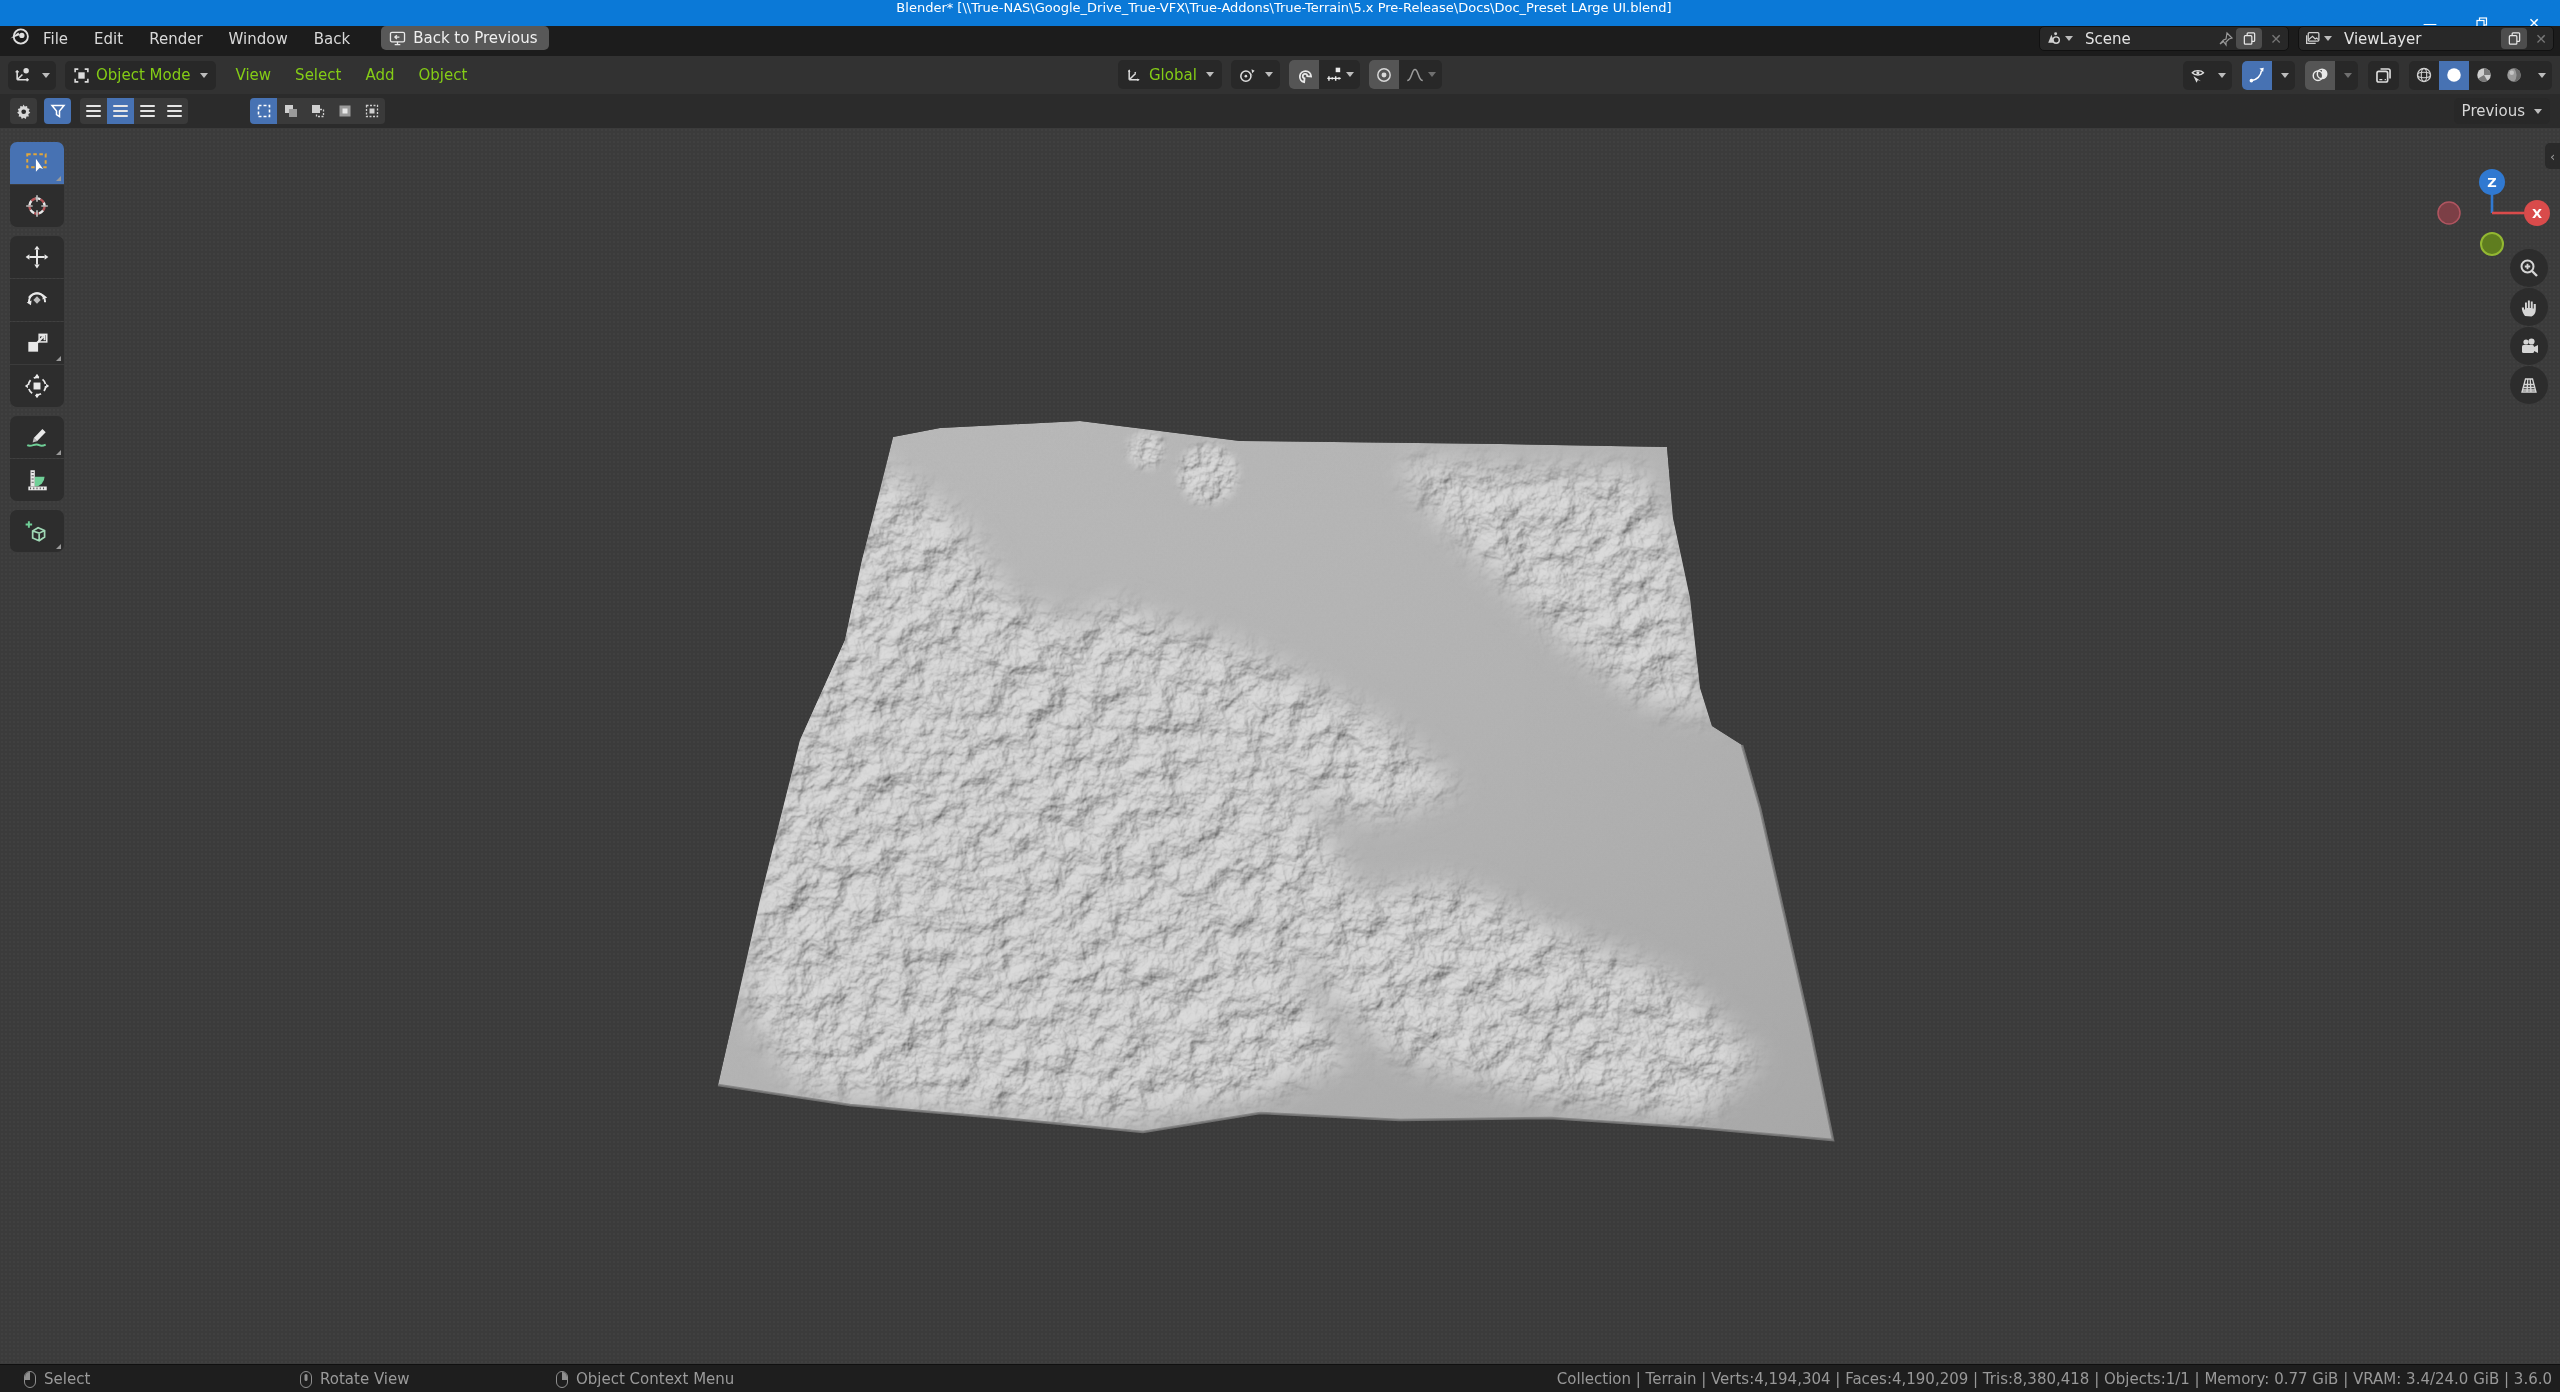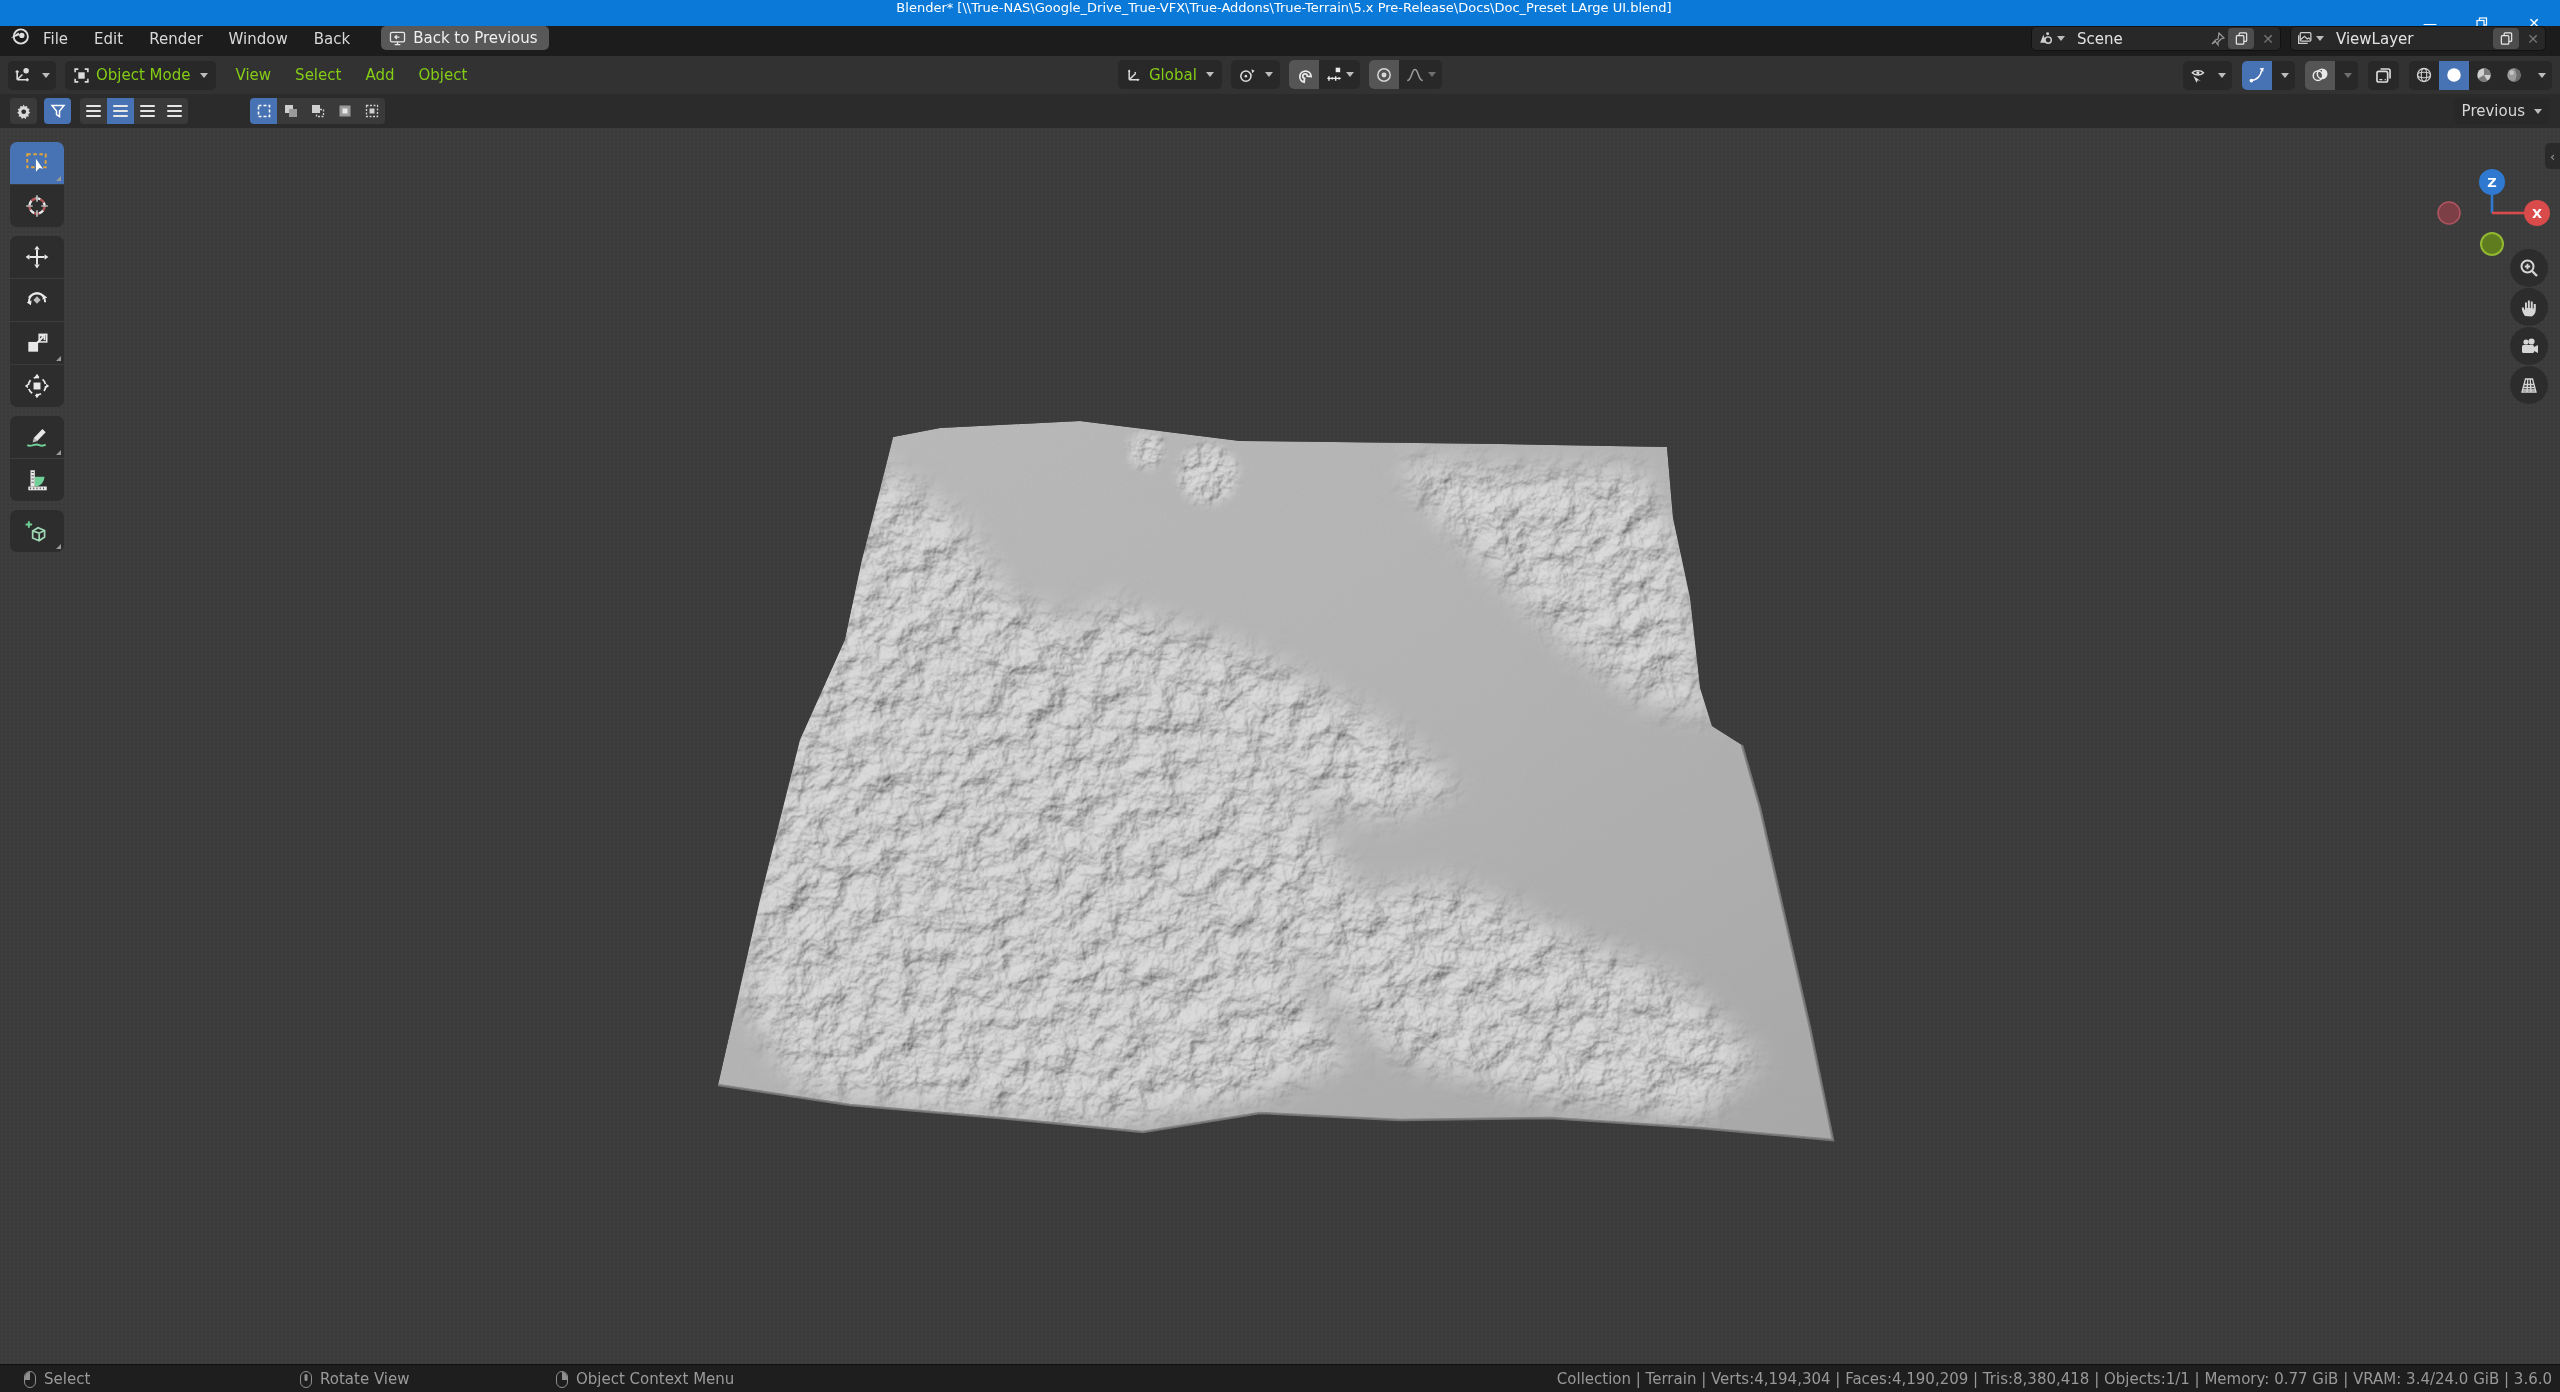--- a/index.html
+++ b/index.html
@@ -123,21 +123,21 @@
 
   <div class="backbtn">
     <svg width="17" height="15" viewBox="0 0 18 16">
       <rect x="1.5" y="1.5" width="15" height="10" rx="1.5" fill="none" stroke="#e8e8e8" stroke-width="1.4"></rect>
       <path d="M11,6.5 H6.5 M8.3,4.5 L6.2,6.5 L8.3,8.5" fill="none" stroke="#e8e8e8" stroke-width="1.4"></path>
       <path d="M9,11.5 V14 M6,14.5 H12" stroke="#e8e8e8" stroke-width="1.4"></path>
     </svg>
     <span>Back to Previous</span>
   </div>
 
-  <div style="margin-left:auto; display:flex; gap:9px; margin-right:14px;">
+  <div style="margin-left:auto; display:flex; gap:9px; margin-right:6px;">
 
     <div class="idblock" style="width:250px">
       <div class="seg">
         <svg width="17" height="17" viewBox="0 0 16 16">
           <path d="M3,12 L6,4.5 L9,12 Z" fill="#cfcfcf"></path>
           <circle cx="10.5" cy="9.5" r="3" fill="none" stroke="#cfcfcf" stroke-width="1.3"></circle>
           <circle cx="10" cy="3.5" r="1.4" fill="#cfcfcf"></circle>
         </svg>
         <span class="chev"></span>
       </div>

